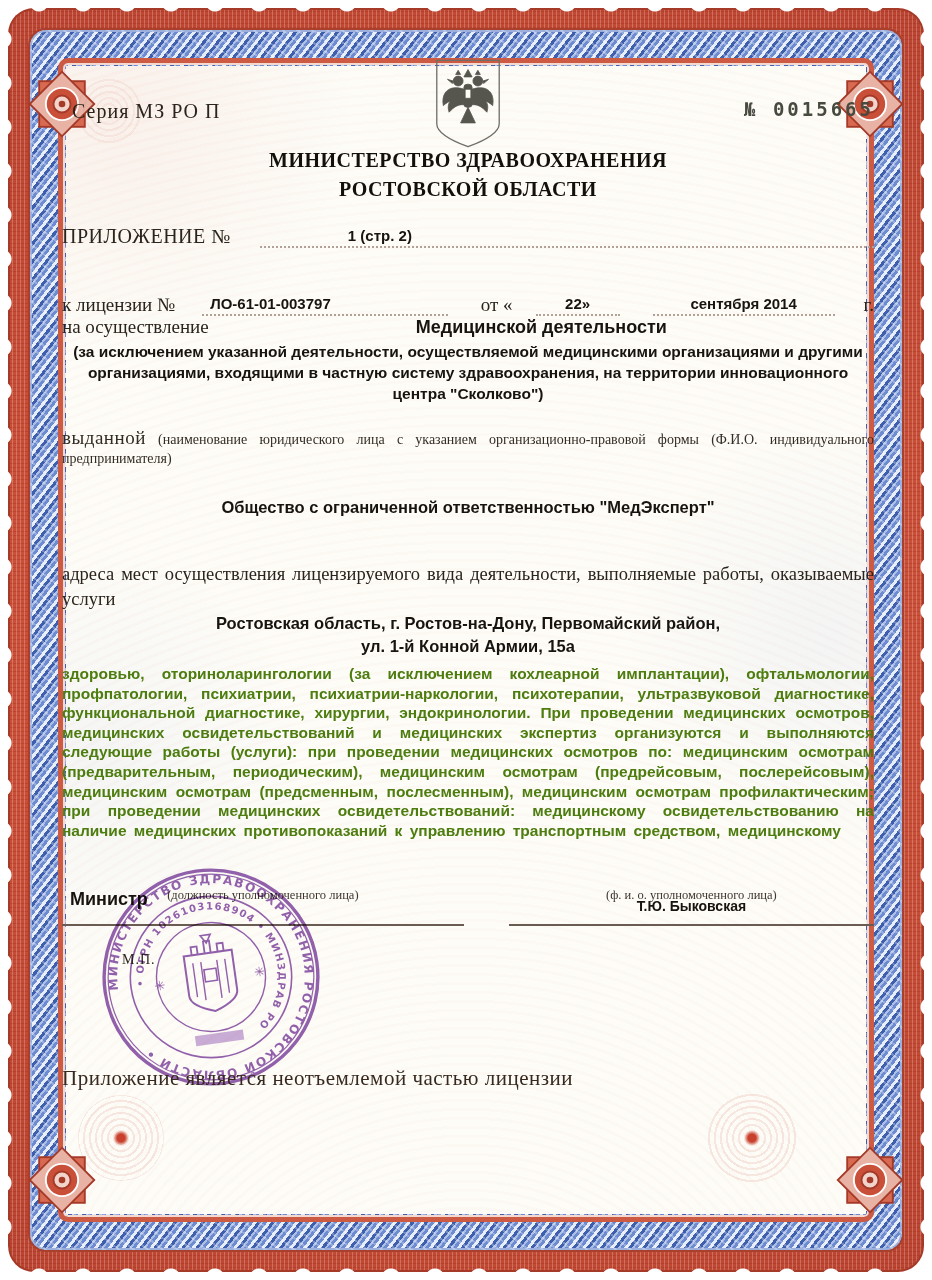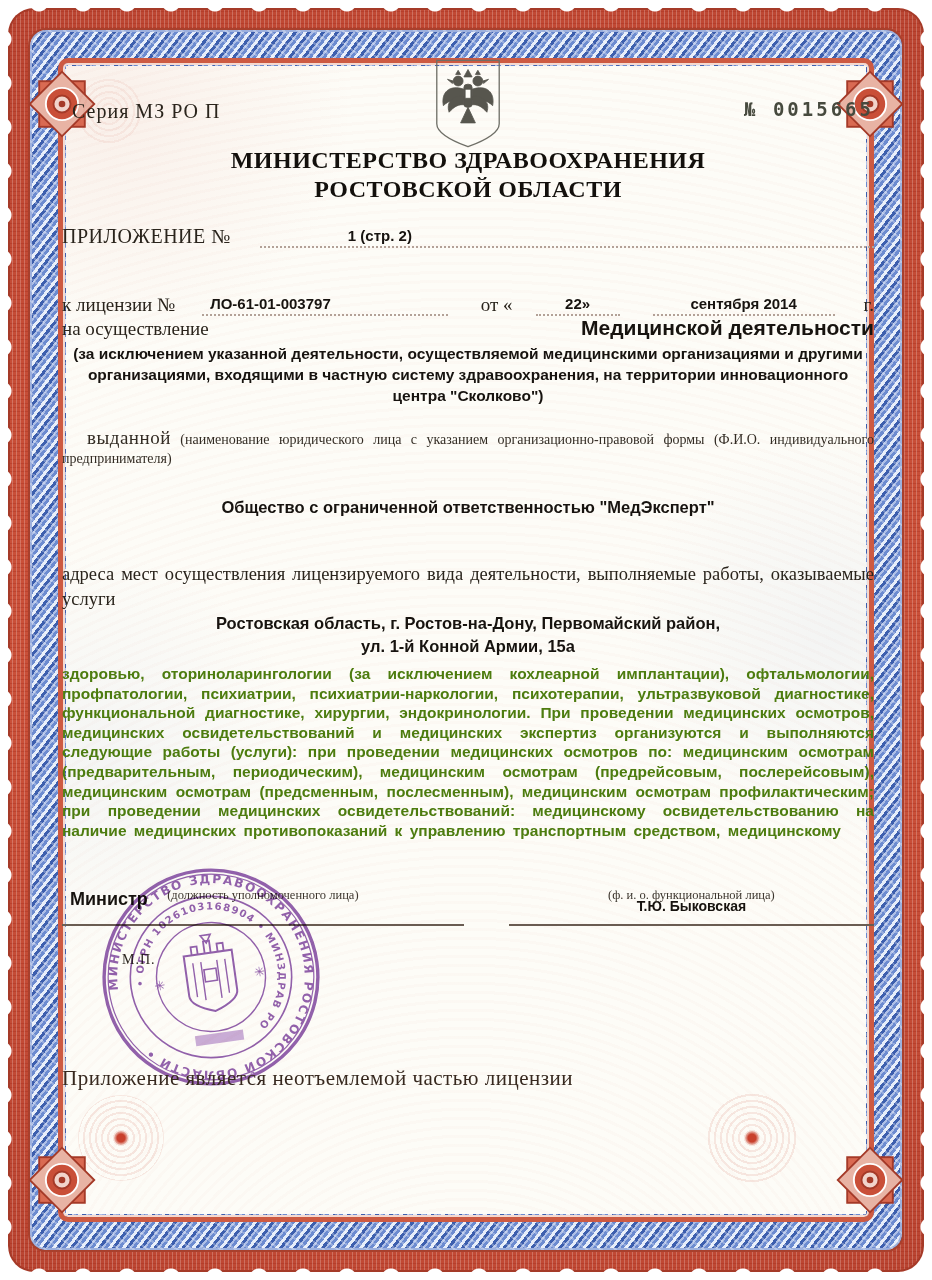--- a/index.html
+++ b/index.html
@@ -63,45 +63,45 @@
   .content{position:absolute;left:62px;right:58px;top:0;bottom:0;}
   .abs{position:absolute;width:100%;}
   .serif-label{font-family:"Liberation Serif", serif;font-size:19px;color:#2a241c;}
   .sans-bold{font-family:"Liberation Sans", sans-serif;font-weight:700;color:#17130f;}
   .series{left:10px;top:100px;width:auto;font-size:20px;letter-spacing:1px;}
   .emblem{left:50%;top:58px;transform:translateX(-50%);width:82px;}
   .doc-number{top:98px;right:0;left:auto;width:auto;
     font-family:"DejaVu Sans Mono", monospace;font-weight:700;font-size:19px;
     letter-spacing:3px;color:#474a3e;}
   .ministry-title{top:146px;text-align:center;font-family:"Liberation Serif", serif;
-    font-weight:700;font-size:24px;line-height:29px;letter-spacing:.5px;color:#13100c;}
+    font-weight:700;font-size:20px;line-height:29px;letter-spacing:.5px;color:#13100c;}
   .row{display:flex;align-items:flex-end;gap:19px;}
   .row-appendix{top:222px;}
   .appendix-label{font-size:20px;letter-spacing:.5px;white-space:nowrap;}
   .dotted-field{flex:1;border-bottom:2px dotted #b3a197;margin-left:10px;position:relative;height:24px;}
   .dotted-field .val{position:absolute;bottom:2px;font-size:15px;}
   .appendix-val{left:88px;}
   .row-license{top:274px;}
   .lic-label{font-size:19px;white-space:nowrap;}
   .fld{border-bottom:2px dotted #b3a197;position:relative;height:24px;}
   .fld .val{position:absolute;bottom:2px;font-size:15px;white-space:nowrap;}
   .fld-number{flex:1.35;margin:16px 14px 0 8px;}
   .fld-number .val{left:8px;}
   .fld-day{width:84px;margin:0 10px 0 4px;}
   .fld-day .val{left:50%;transform:translateX(-50%);}
   .fld-date{flex:1;margin:0 10px 0 4px;}
   .fld-date .val{left:50%;transform:translateX(-50%);}
   .activity{top:316px;}
   .activity-head{display:flex;align-items:baseline;}
   .activity-label{font-size:19px;white-space:nowrap;}
-  .activity-title{flex:1;text-align:right;font-size:21px;}
+  .activity-title{flex:1;text-align:center;font-size:18px;}
   .activity-note{margin-top:3px;text-align:center;font-size:15.5px;line-height:21px;}
   .issued{top:428px;}
   .issued-line{font-size:14px;line-height:19px;text-align:justify;color:#332c24;}
-  .issued-line .lead{font-size:19px;letter-spacing:.5px;margin-left:25px;}
+  .issued-line .lead{font-size:19px;letter-spacing:.5px;}
   .org-name{top:498px;text-align:center;font-size:16.5px;}
   .addresses{top:562px;font-size:18.5px;line-height:25px;text-align:justify;color:#2a241c;}
   .addr-bold{top:612px;text-align:center;font-size:16.5px;line-height:23px;}
   .services{top:664px;font-size:15.5px;line-height:19.6px;text-align:justify;
     -moz-text-align-last:left;text-align-last:left;word-spacing:3px;color:#4d7c0f;}
   
   .sig-row{top:884px;display:flex;align-items:flex-end;}
   .sig-col{position:relative;border-bottom:2px solid #6a5c52;height:40px;}
   .sig-col.c1{flex:1.1;margin-right:26px;}
   .sig-col.c2{flex:1;margin-right:26px;}
@@ -251,21 +251,21 @@
 
   <div class="abs sans-bold services">здоровью, оториноларингологии (за исключением кохлеарной имплантации), офтальмологии, профпатологии, психиатрии, психиатрии-наркологии, психотерапии, ультразвуковой диагностике, функциональной диагностике, хирургии, эндокринологии. При проведении медицинских осмотров, медицинских освидетельствований и медицинских экспертиз организуются и выполняются следующие работы (услуги): при проведении медицинских осмотров по: медицинским осмотрам (предварительным, периодическим), медицинским осмотрам (предрейсовым, послерейсовым), медицинским осмотрам (предсменным, послесменным), медицинским осмотрам профилактическим; при проведении медицинских освидетельствований: медицинскому освидетельствованию на наличие медицинских противопоказаний к управлению транспортным средством, медицинскому</div>
 
   <div class="abs row sig-row">
     <span class="sig-col c1">
       <span class="sans-bold sig-position">Министр</span>
       <span class="sig-caption">(должность уполномоченного лица)</span>
     </span>
     <span class="sig-col c3">
       <span class="sans-bold sig-name">Т.Ю. Быковская</span>
-      <span class="sig-caption">(ф. и. о. функциональной лица)</span>
+      <span class="sig-caption">(ф. и. о. уполномоченного лица)</span>
     </span>
   </div>
 
   <div class="abs serif-label mp-mark">М.П.</div>
 
   <svg class="stamp" viewBox="0 0 240 240">
     <defs>
       <path id="stamp-outer-circle" d="M120,120 m-93,0 a93,93 0 1,1 186,0 a93,93 0 1,1 -186,0"></path>
       <path id="stamp-inner-circle" d="M120,120 m-67,0 a67,67 0 1,1 134,0 a67,67 0 1,1 -134,0"></path>
     </defs>

